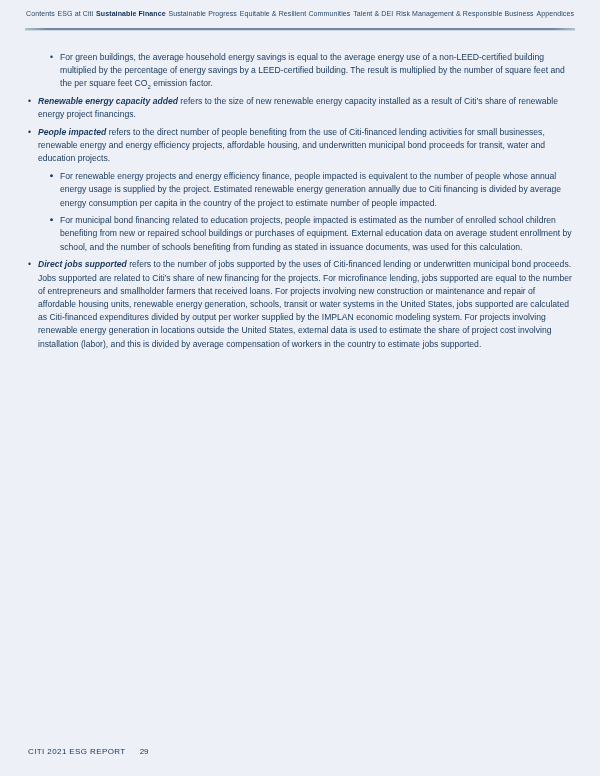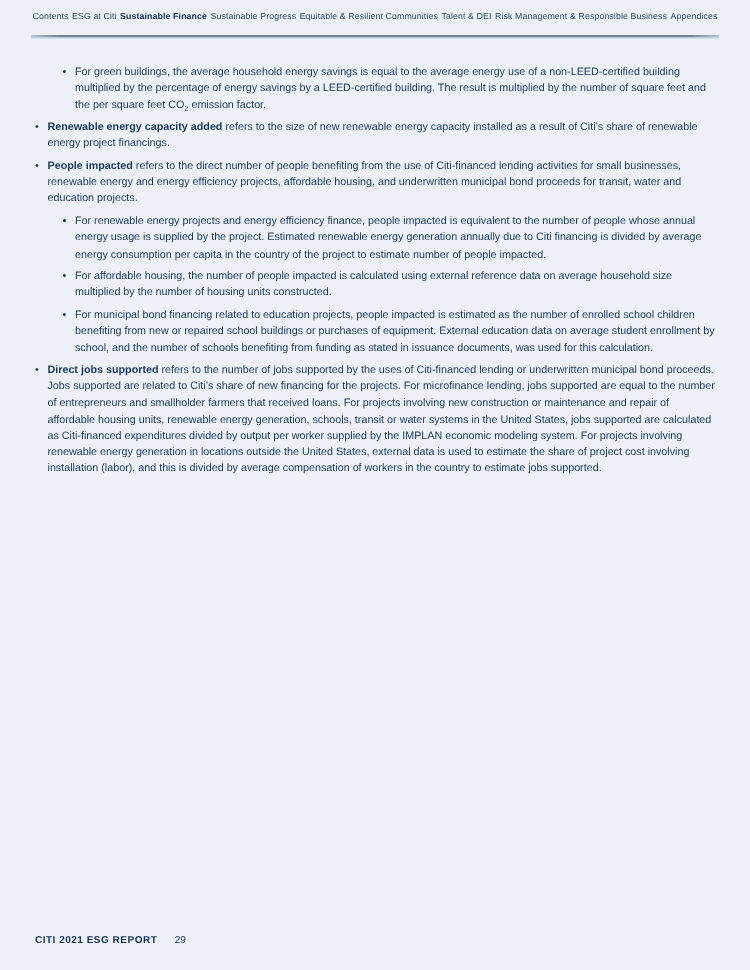--- a/index.html
+++ b/index.html
@@ -53,41 +53,41 @@
     text-align: left;
     color: #17365c;
   }
   .item.level2 { margin-left: 22px; }
   .bullet {
     position: absolute;
     left: 0; top: 0;
     font-size: 8.6px;
     line-height: 13.2px;
   }
-  .seg-bold { font-weight: bold; }
+  .seg-bold { font-weight: bold; font-style: italic; }
   .seg-link {
     color: #17365c;
     cursor: pointer;
   }
   .seg-sub {
     vertical-align: sub;
     font-size: 6px;
     line-height: 0;
   }
   
   .footer {
     position: absolute;
     left: 28px; top: 747px;
     display: flex;
     align-items: baseline;
     gap: 14px;
   }
   .footer .report-title {
     font-size: 8px;
-    font-weight: bold;
+    font-weight: normal;
     letter-spacing: 0.4px;
     color: #12315a;
   }
   .footer .page-number {
     font-size: 8px;
     color: #12315a;
   }
 </style>
 </head>
 <body>
@@ -106,21 +106,21 @@
     </nav>
 
   <div class="nav-divider"></div>
 
   <main class="content" id="content-list">
       <div class="item level2"><span class="bullet">•</span><span><span>For green buildings, the average household energy savings is equal to the average energy use of a non-LEED-certified building multiplied by the percentage of energy savings by a LEED-certified building. The result is multiplied by the number of square feet and the per square feet CO</span><span class="seg-sub">2</span><span> emission factor.</span></span></div>
       <div class="item level1"><span class="bullet">•</span><span><span class="seg-bold">Renewable energy capacity added</span><span> refers to the size of new renewable energy capacity installed as a result of Citi’s share of renewable energy project financings.</span></span></div>
       <div class="item level1"><span class="bullet">•</span><span><span class="seg-bold">People impacted</span><span> refers to the direct number of people benefiting from the use of Citi-financed lending activities for small businesses, renewable energy and energy efficiency projects, affordable housing, and underwritten municipal bond proceeds for transit, water and education projects.</span></span></div>
       <div class="item level2"><span class="bullet">•</span></div>
       <div class="item level2"><span class="bullet">•</span><span><span>For renewable energy projects and energy efficiency finance, people impacted is equivalent to the number of people whose annual energy usage is supplied by the project. Estimated renewable energy generation annually due to Citi financing is divided by average energy consumption per capita in the country of the project to estimate number of people impacted.</span></span></div>
-      <div class="item level2"><span class="bullet">•</span><span><span>For affordable housing, the number of people impacted is calculated using external reference data on average household size multiplied by the number of housing units constructed.</span></span></div>
+      <div class="item level2"><span class="bullet">•</span></div>
       <div class="item level2"><span class="bullet">•</span><span><span>For municipal bond financing related to education projects, people impacted is estimated as the number of enrolled school children benefiting from new or repaired school buildings or purchases of equipment. External education data on average student enrollment by school, and the number of schools benefiting from funding as stated in issuance documents, was used for this calculation.</span></span></div>
       <div class="item level1"><span class="bullet">•</span><span><span class="seg-bold">Direct jobs supported</span><span> refers to the number of jobs supported by the uses of Citi-financed lending or underwritten municipal bond proceeds. Jobs supported are related to Citi’s share of new financing for the projects. For microfinance lending, jobs supported are equal to the number of entrepreneurs and smallholder farmers that received loans. For projects involving new construction or maintenance and repair of affordable housing units, renewable energy generation, schools, transit or water systems in the United States, jobs supported are calculated as Citi-financed expenditures divided by output per worker supplied by the </span><span class="seg-link">IMPLAN</span><span> economic modeling system. For projects involving renewable energy generation in locations outside the United States, external data is used to estimate the share of project cost involving installation (labor), and this is divided by average compensation of workers in the country to estimate jobs supported.</span></span></div>
     </main>
 
   <footer class="footer">
     <span class="report-title">CITI 2021 ESG REPORT</span>
     <span class="page-number">29</span>
   </footer>
 
 </div>

